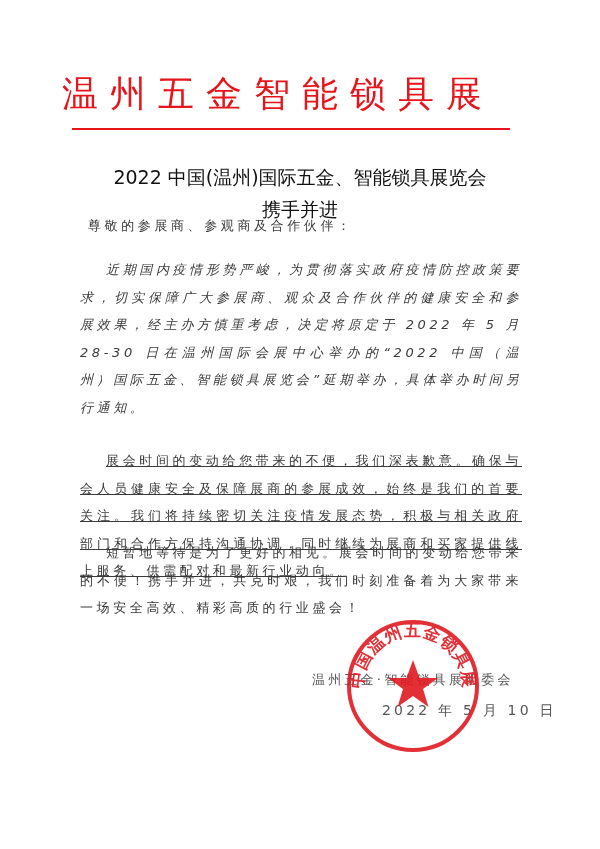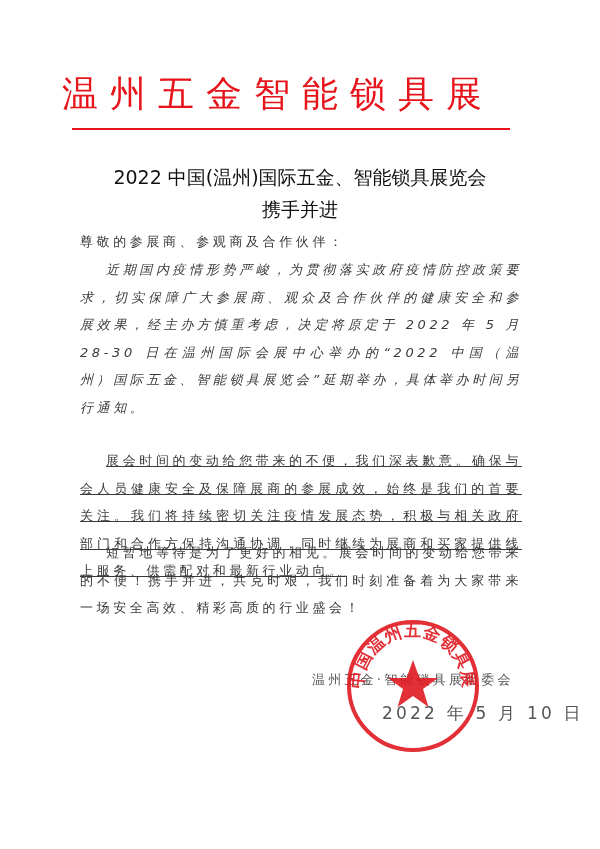--- a/index.html
+++ b/index.html
@@ -55,41 +55,41 @@
       position: absolute;
       left: 80px;
       width: 442px;
       font-size: 13px;
       line-height: 27.5px;
       letter-spacing: 3.6px;
       color: #3a3a3a;
       font-family: "DejaVu Sans", "Liberation Sans", sans-serif;
       text-align: justify;
     }
-    .salutation { top: 228px; }
+    .salutation { top: 212px; margin-left: 8px; }
     .para { text-indent: 2em; }
     .para1 { top: 256px; font-style: italic; }
     .para2 { top: 447px; text-decoration: underline; }
     .para3 { top: 539px; }
 
     .signature {
       position: absolute;
       left: 312px;
       top: 671px;
       font-size: 13px;
       letter-spacing: 3.2px;
       color: #555555;
       font-family: "DejaVu Sans", "Liberation Sans", sans-serif;
       white-space: nowrap;
     }
     .date {
       position: absolute;
       left: 382px;
       top: 702px;
-      font-size: 17px;
+      font-size: 14px;
       letter-spacing: 3.2px;
       color: #555555;
       font-family: "DejaVu Sans", "Liberation Sans", sans-serif;
       white-space: nowrap;
     }
     .seal {
       position: absolute;
       left: 345px;
       top: 618px;
       width: 136px;

